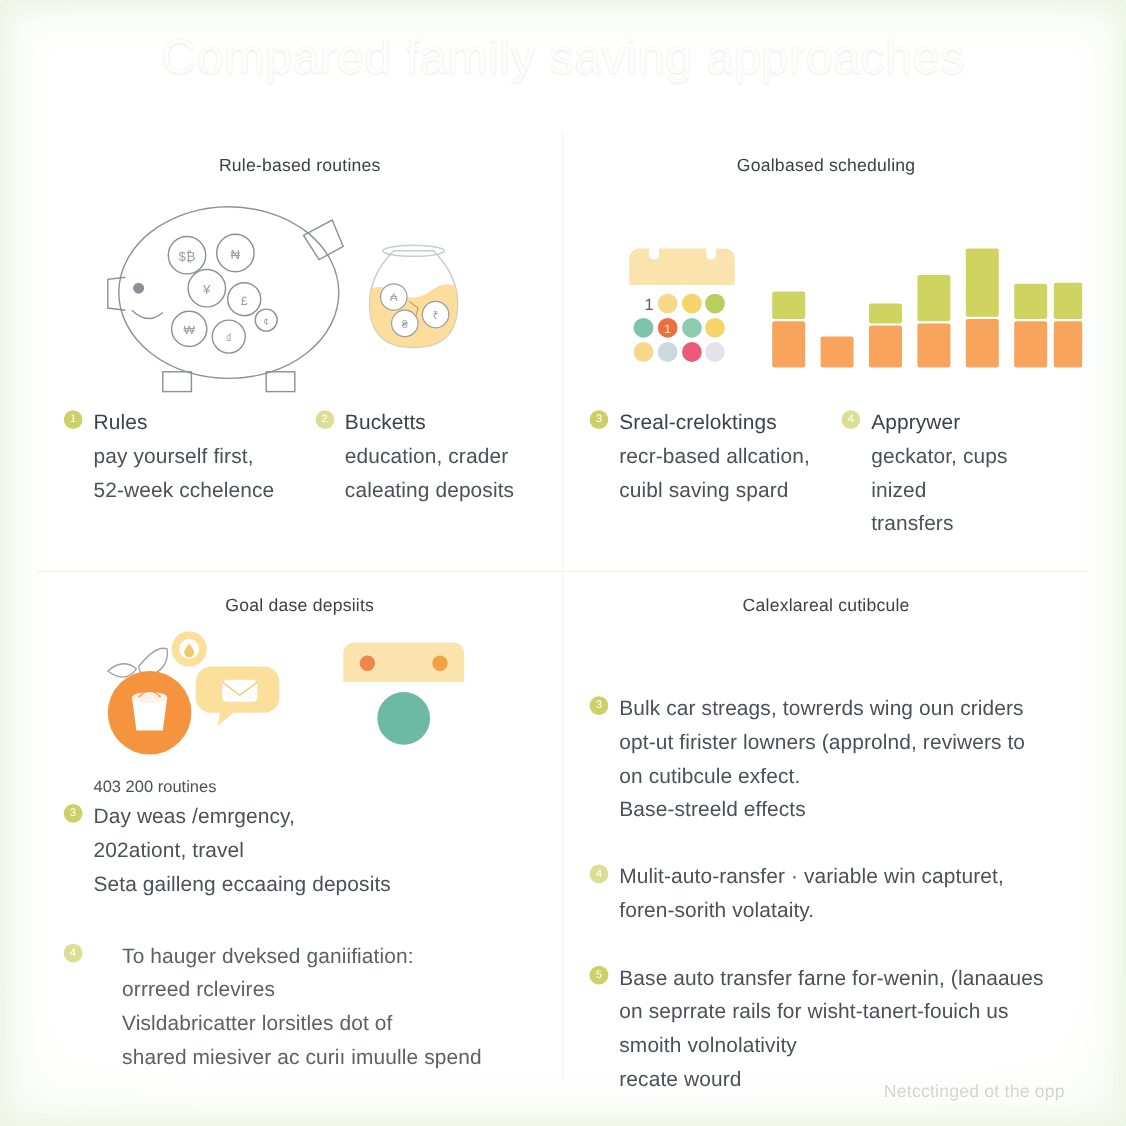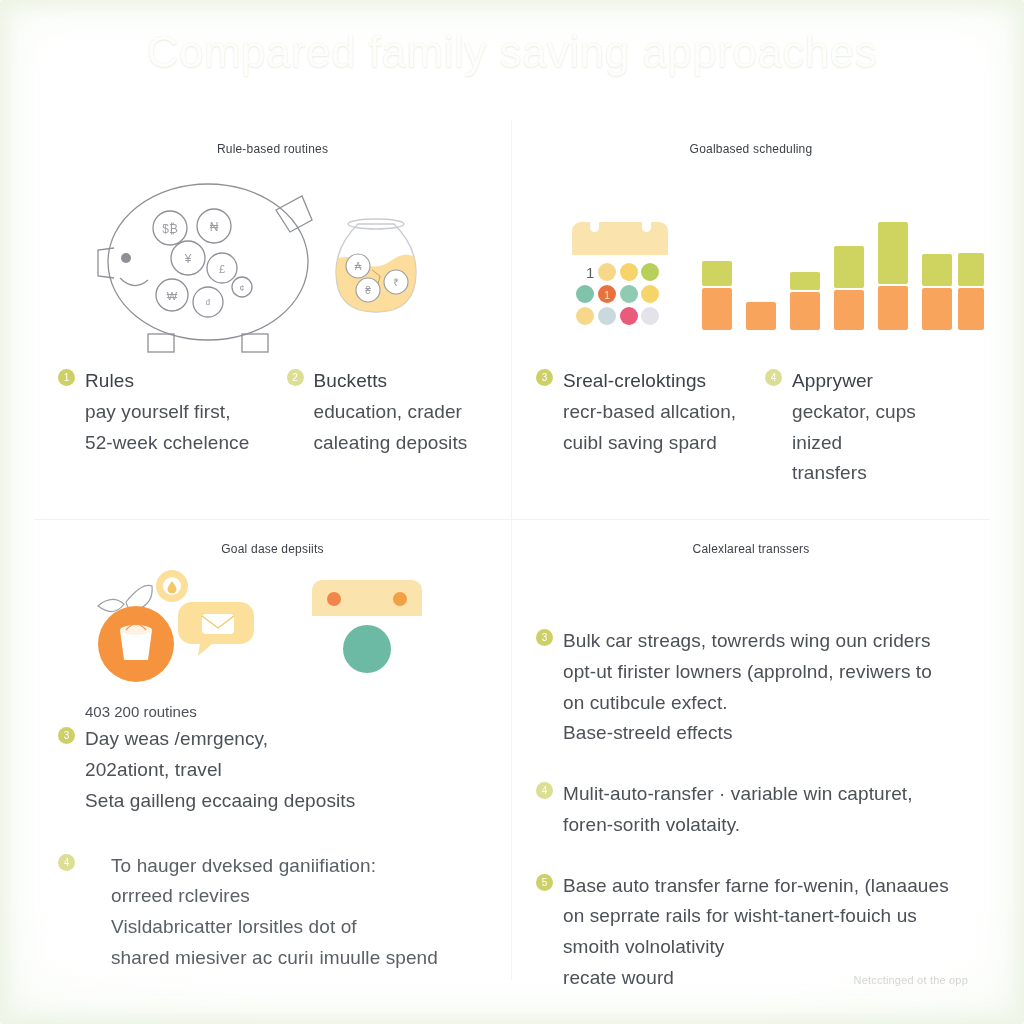--- a/index.html
+++ b/index.html
@@ -64,21 +64,21 @@
     position: relative;
     box-sizing: border-box;
     padding: 0 24px;
   }
   .q-tl { border-right: 1px solid #f1f5ec; border-bottom: 1px solid #eef4e6; }
   .q-tr { border-bottom: 1px solid #eef4e6; }
   .q-bl { border-right: 1px solid #f1f5ec; }
 
   .quad-title {
     text-align: center;
-    font-size: 12px;
+    font-size: 16px;
     color: #3b3f46;
     font-weight: 400;
     letter-spacing: 0.2px;
     margin-top: 22px;
   }
 
   .art {
     position: relative;
     height: 210px;
   }
@@ -128,22 +128,22 @@
   
   .list-bl { margin-top: 4px; }
   .list-bl .bullet { margin-bottom: 22px; }
   .list-br { margin-top: 18px; }
   .list-br .bullet { margin-bottom: 26px; }
 
   
   #footer {
     position: absolute;
     right: 56px;
-    bottom: 38px;
-    font-size: 11px;
+    bottom: 22px;
+    font-size: 16px;
     color: #d3d6d0;
     letter-spacing: 0.2px;
     margin-left: 12px;
   }
 </style>
 </head>
 <body>
 
 <div id="page">
 
@@ -364,21 +364,21 @@
             <div>To hauger dveksed ganiifiation:</div>
             <div>orrreed rclevires</div>
             <div>Visldabricatter lorsitles dot of</div>
             <div>shared miesiver ac curiı imuulle spend</div>
           </div>
         </div>
       </div>
     </div>
 
     <div class="quad">
-      <div class="quad-title">Calexlareal transsers</div>
+      <div class="quad-title">Calexlareal cutibcule</div>
 
       <div class="list-br" style="margin-top:70px;">
         <div class="bullet">
           <div class="badge">3</div>
           <div class="btext">
             <div>Bulk car streags, towrerds wing oun criders</div>
             <div>opt-ut firister lowners (approlnd, reviwers to</div>
             <div>on cutibcule exfect.</div>
             <div>Base-streeld effects</div>
           </div>

